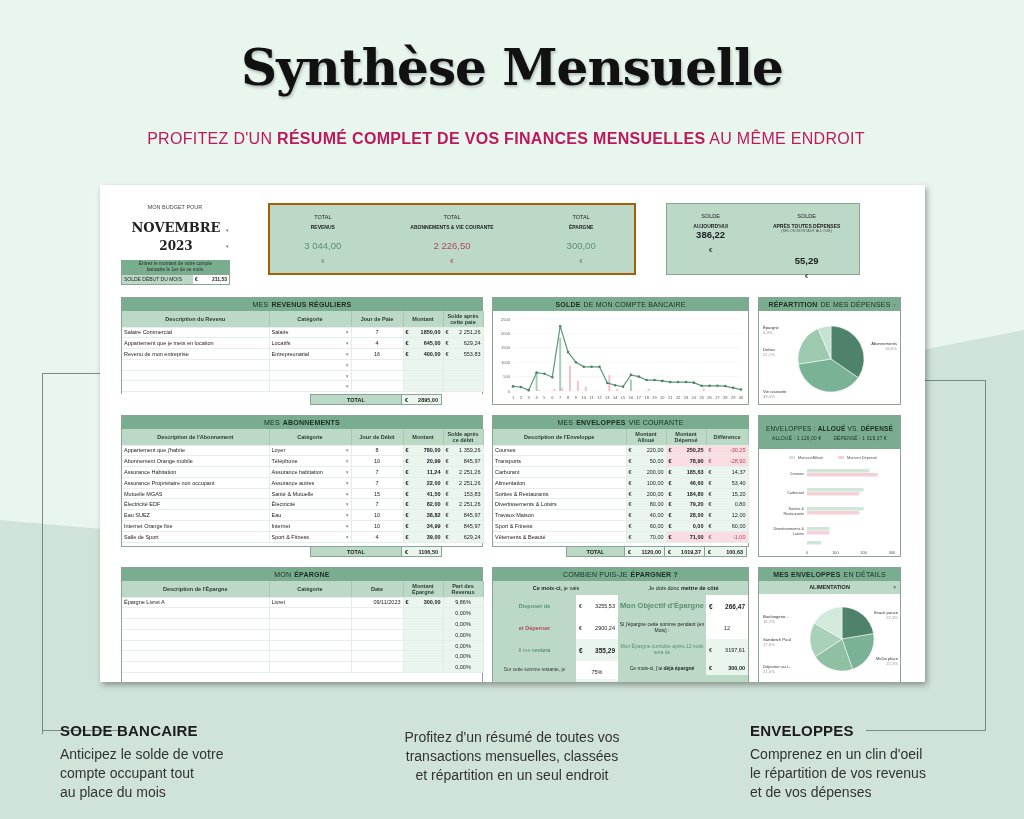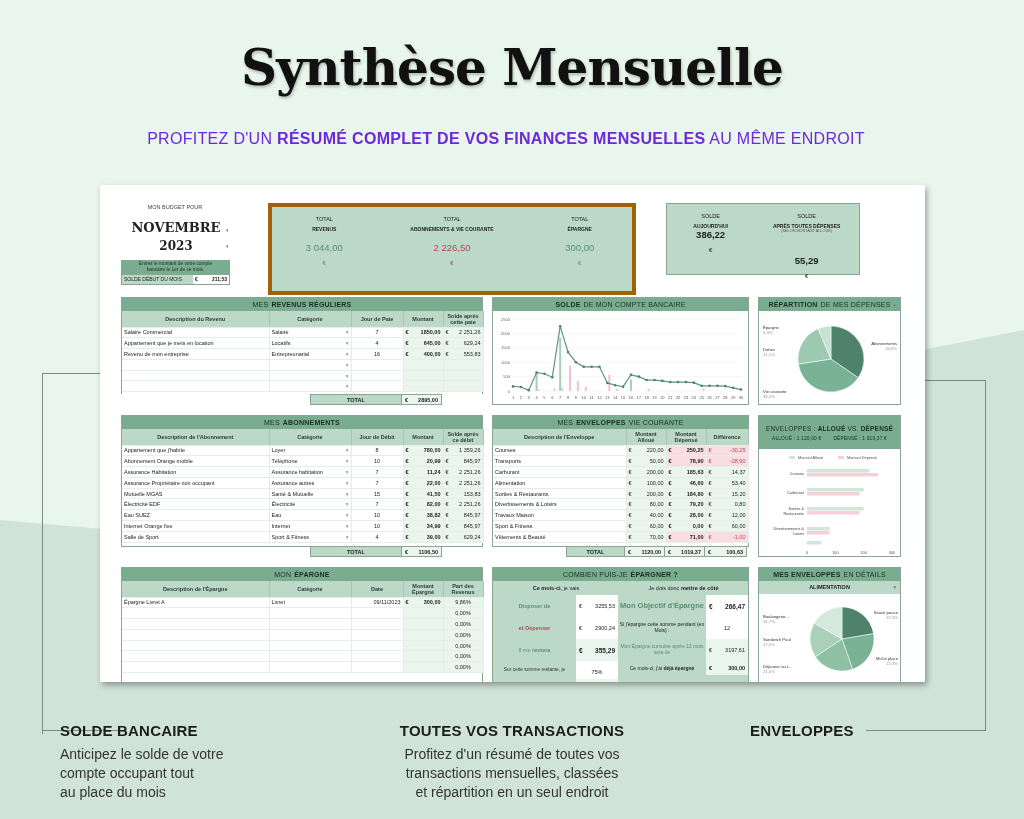--- a/index.html
+++ b/index.html
@@ -1,20 +1,20 @@
 <!DOCTYPE html>
 <html><head>
 <meta charset="utf-8">
 <style>
 *{box-sizing:border-box;margin:0;padding:0}
 html,body{width:1024px;height:819px;overflow:hidden}
 body{background:#e9f6ee;font-family:"Liberation Sans",sans-serif;color:#222;position:relative}
 .bg-shape{position:absolute;left:0;top:0;width:1024px;height:819px;z-index:0}
 .title{position:absolute;top:38px;left:0;width:1024px;text-align:center;font-family:"DejaVu Serif",serif;font-weight:bold;font-size:50px;color:#111;text-shadow:1px 2px 3px rgba(0,0,0,.25);letter-spacing:-1px;z-index:2}
-.subtitle{position:absolute;top:130px;left:0;width:1012px;text-align:center;font-size:16px;color:#6d28d9;letter-spacing:.3px;z-index:2}
+.subtitle{position:absolute;top:130px;left:0;width:1012px;text-align:center;font-size:16px;color:#be185d;letter-spacing:.3px;z-index:2}
 .subtitle b{font-weight:bold}
 .sheet{position:absolute;left:100px;top:185px;width:825px;height:497px;background:#fff;box-shadow:2px 3px 6px rgba(0,0,0,.35);overflow:hidden;z-index:3}
 .hdr{background:#7aad8f;color:#1b2d22;text-align:center;font-size:7px;letter-spacing:.2px;display:flex;align-items:center;justify-content:center;gap:3px}
 .hdr b{font-weight:bold}
 .card{position:absolute;border:1px solid #8aa596;background:#fff}
 .tbl{width:100%;border-collapse:collapse;font-size:5.5px;table-layout:fixed}
 .tbl td,.tbl th{height:10.8px;padding:0 2px;border-bottom:1px solid #e6eee9;white-space:nowrap;overflow:hidden}
 .tbl th{background:#bcd9c8;font-weight:bold;color:#2a3c30;height:16px;border-right:1px solid #a9c6b5;line-height:6px}
 .tbl td{border-right:1px solid #e3ece6}
 .r{text-align:right}.c{text-align:center}.b{font-weight:bold}
@@ -60,21 +60,21 @@
   </div>
   <div style="position:absolute;left:21px;top:75px;width:109px;height:14px;background:#7aad8f;font-size:4.8px;text-align:center;padding:1px 12px;line-height:6px;color:#1b2d22">Entrez le montant de votre compte bancaire le 1er de ce mois.</div>
   <div style="position:absolute;left:21px;top:89px;width:109px;height:11px;display:flex;font-size:5px;border:1px solid #8aa596">
     <span style="background:#bcd9c8;flex:1;padding-left:2px;line-height:9px">SOLDE DÉBUT DU MOIS</span>
     <span style="width:36px;display:flex;justify-content:space-between;padding:0 2px;line-height:9px;font-weight:bold">
         <span>€</span>
         <span>211,53</span>
       </span>
   </div>
 
-  <div style="position:absolute;left:168px;top:18px;width:368px;height:92px;background:#bcd9c8;border:4px solid #a16207;display:flex">
+  <div style="position:absolute;left:168px;top:18px;width:368px;height:72px;background:#bcd9c8;border:2px solid #a16207;display:flex">
     <div class="tot-col" style="flex:0.9;text-align:center;padding-top:9px">
       <div style="font-size:5.5px">TOTAL</div>
       <div style="font-size:5px;font-weight:bold;margin-top:4px">REVENUS</div>
       <div style="font-size:9.5px;margin-top:10px;color:#5a8f6f">3 044,00</div>
       <div style="font-size:6px;margin-top:7px;color:#5a8f6f">€</div>
     </div>
     <div class="tot-col" style="flex:1.3;text-align:center;padding-top:9px">
       <div style="font-size:5.5px">TOTAL</div>
       <div style="font-size:5px;font-weight:bold;margin-top:4px">ABONNEMENTS &amp; VIE COURANTE</div>
       <div style="font-size:9.5px;margin-top:10px;color:#b0485a">2 226,50</div>
@@ -1072,18 +1072,18 @@
         <text x="4" y="29" font-size="4.2" text-anchor="start" fill="#999" font-family="Liberation Sans, sans-serif">16,7%</text>
       </svg>
   </div>
 </div>
 
 <div class="feat" style="left:60px;width:214px;">
   <h3>SOLDE BANCAIRE</h3>
   <p><span>Anticipez le solde de votre</span><br><span>compte occupant tout</span><br><span>au place du mois</span></p>
 </div>
 <div class="feat" style="left:362px;width:300px;text-align:center">
-  <h3>TOUTES VOS TRANSACTIONS</h3>
   <p><span>Profitez d'un résumé de toutes vos</span><br><span>transactions mensuelles, classées</span><br><span>et répartition en un seul endroit</span></p>
 </div>
 <div class="feat" style="left:750px;width:240px;text-align:left">
   <h3>ENVELOPPES</h3>
+  <p><span>Comprenez en un clin d'oeil</span><br><span>le répartition de vos revenus</span><br><span>et de vos dépenses</span></p>
 </div>
 
 </body></html>

